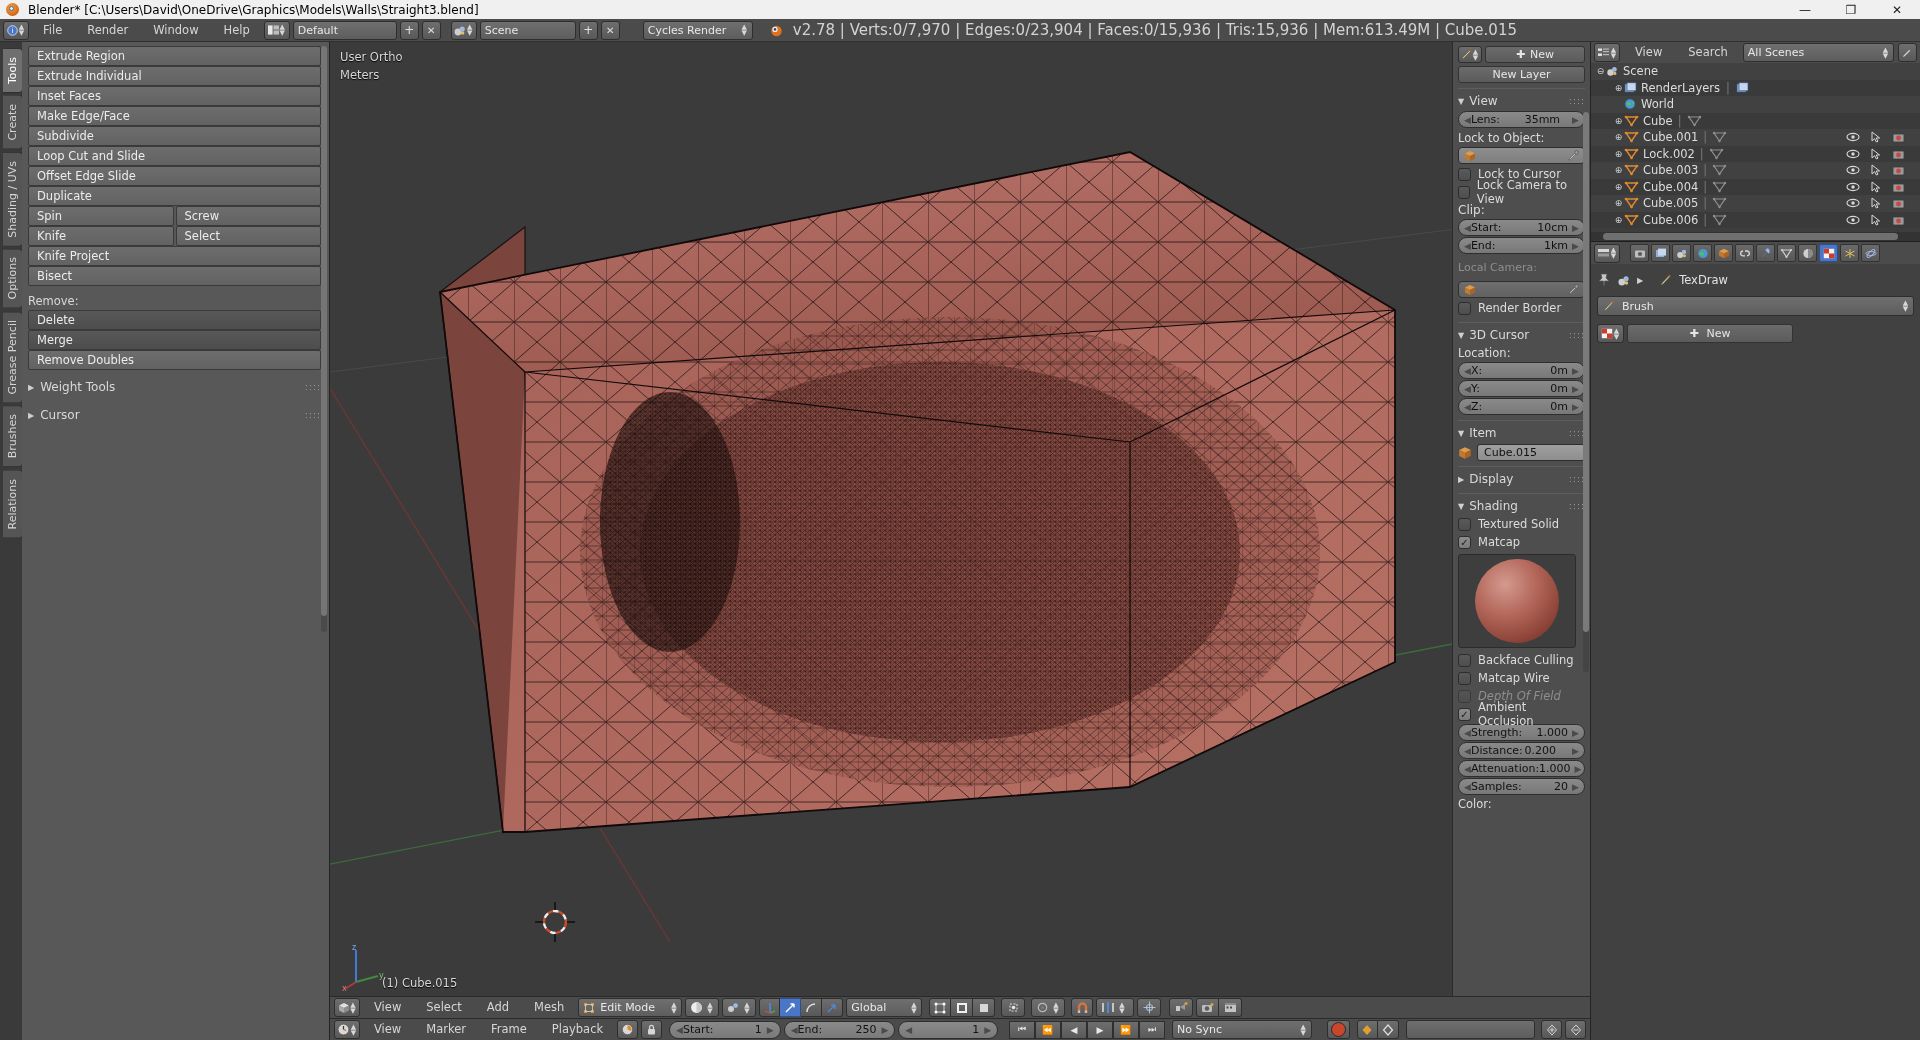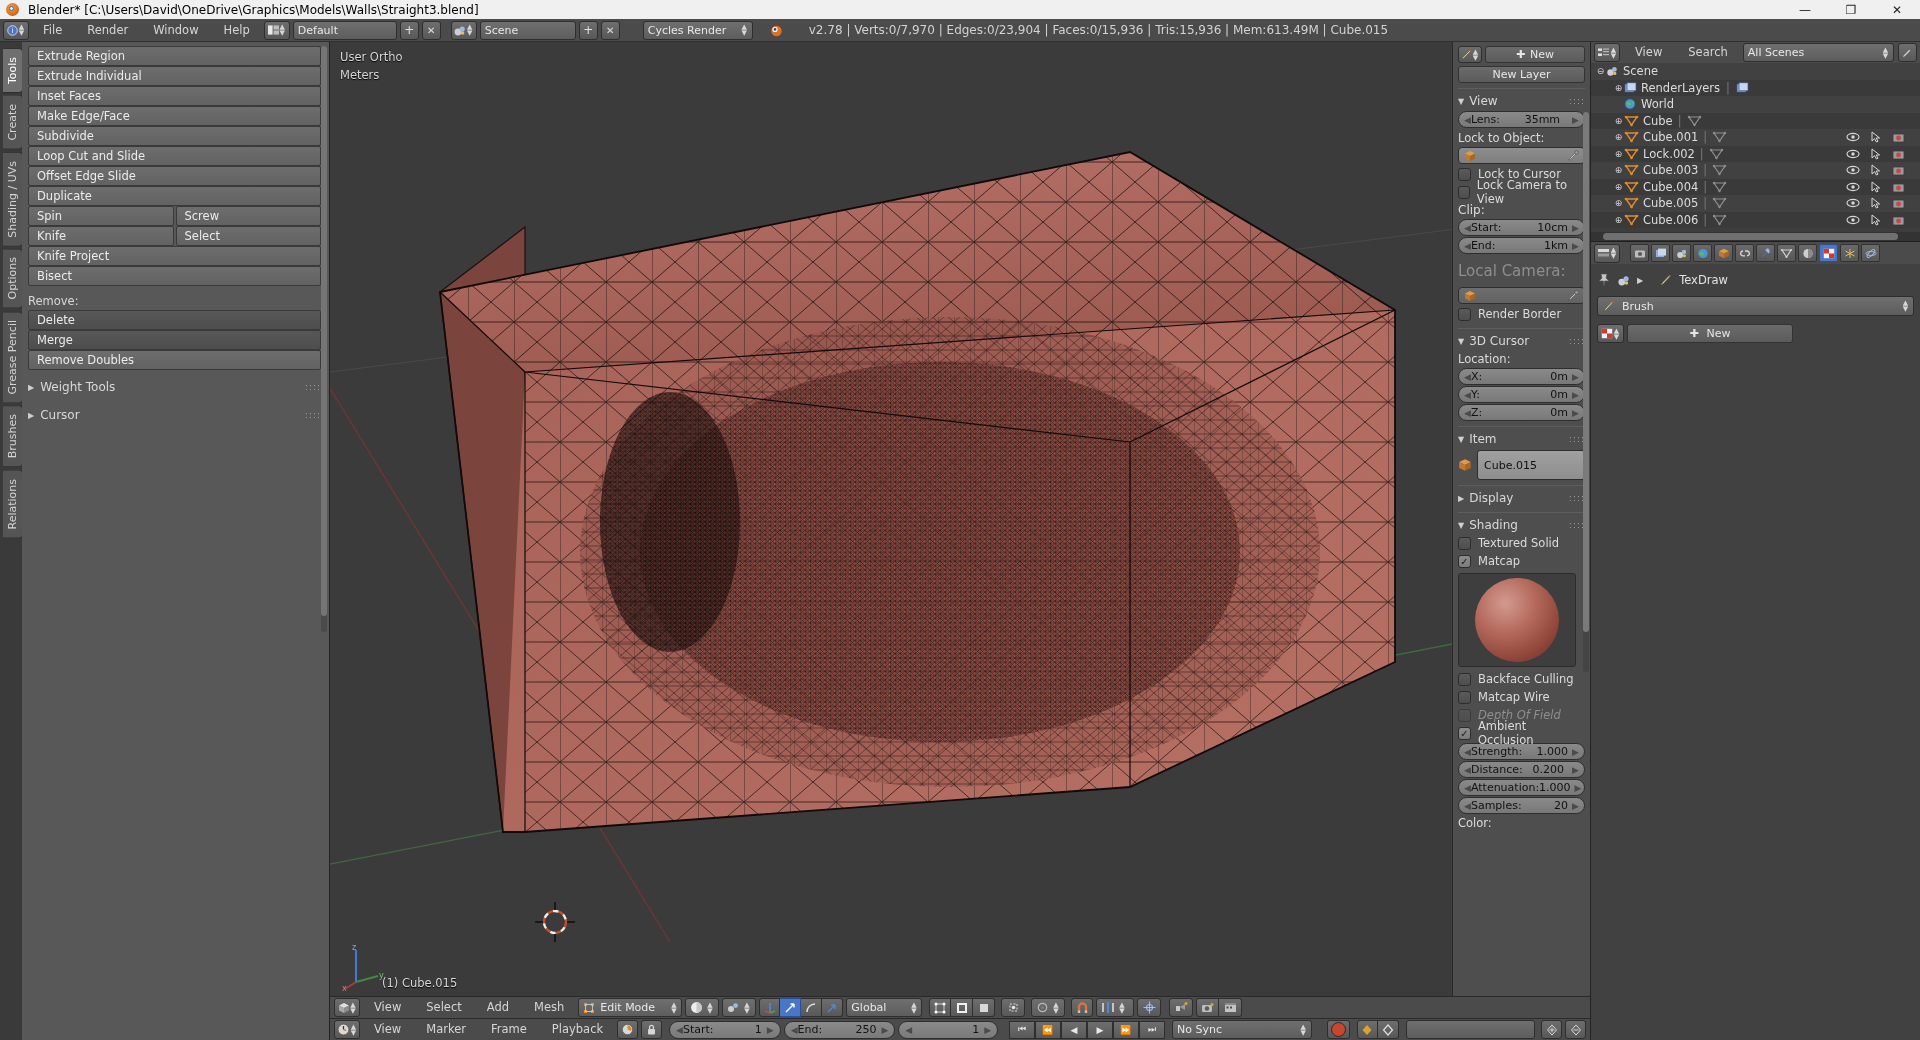--- a/index.html
+++ b/index.html
@@ -54,21 +54,21 @@
   .chkrow { display:flex; align-items:center; gap:7px; height:18px; color:#dcdcdc;
     font-size:11.5px; }
   .chkrow.dim { color:#8e8e8e;font-style:italic; }
 
   
   #app { position:absolute; top:19px; left:0; width:1920px; height:1021px; }
 
   
   #infobar { height:23px; background:#4b4b4b; display:flex; align-items:center;
     padding:0 3px; gap:3px; border-bottom:1px solid #303030; }
-  #infobar .stats { color:#d3d3d3; font-size:12px; margin-left:23px; white-space:nowrap; }
+  #infobar .stats { color:#d3d3d3; font-size:15px; margin-left:7px; white-space:nowrap; }
 
   
   #main { position:absolute; top:23px; left:0; right:0; bottom:0; display:flex; }
 
   
   #leftregion { width:330px; background:#3e3e3e; display:flex; position:relative;
     border-right:1px solid #232323; }
   #tooltabs { width:22px; background:#3a3a3a; padding-top:4px; }
   .vtab { writing-mode:vertical-rl; transform:rotate(180deg); background:#555;
     color:#d5d5d5; font-size:11px; padding:8px 3px; margin:2px 0 2px 3px;
@@ -456,21 +456,21 @@
           <span class="lab">Start:</span>
           <span class="val" style="margin-left:auto;margin-right:4px">10cm</span>
           <span class="ar">▶</span>
         </div>
         <div class="numfield">
           <span class="ar">◀</span>
           <span class="lab">End:</span>
           <span class="val" style="margin-left:auto;margin-right:4px">1km</span>
           <span class="ar">▶</span>
         </div>
-        <div style="color:#8e8e8e;font-size:15px;height:31px;display:flex;align-items:center">Local Camera:</div>
+        <div style="color:#8e8e8e;font-size:11px;height:25px;display:flex;align-items:center">Local Camera:</div>
         <div class="numfield" style="border-radius:4px;background:linear-gradient(#6e6e6e,#626262)">
           <svg width="12" height="12" viewBox="0 0 12 12">
               <path d="M6 1 L11 3.5 L6 6 L1 3.5 Z" fill="#e09b4a"></path>
               <path d="M1 3.5 L6 6 L6 11 L1 8.5 Z" fill="#c07a30"></path>
               <path d="M11 3.5 L6 6 L6 11 L11 8.5 Z" fill="#a86526"></path>
             </svg>
           <span style="flex:1"></span>
           <svg width="11" height="11" viewBox="0 0 12 12">
               <path d="M1 11 L3 10 L9 4 L8 3 L2 9 Z" fill="#cfcfcf" stroke="#444" stroke-width="0.6"></path>
               <circle cx="9.4" cy="2.6" r="2" fill="#9a9a9a" stroke="#444" stroke-width="0.6"></circle>
@@ -512,21 +512,21 @@
           <span class="tri">▼</span>
           <span>Item</span>
           <span class="grip">::::</span>
         </div>
         <div style="display:flex;align-items:center;gap:5px;margin:2px 0">
           <svg width="14" height="14" viewBox="0 0 12 12">
               <path d="M6 1 L11 3.5 L6 6 L1 3.5 Z" fill="#e09b4a"></path>
               <path d="M1 3.5 L6 6 L6 11 L1 8.5 Z" fill="#c07a30"></path>
               <path d="M11 3.5 L6 6 L6 11 L11 8.5 Z" fill="#a86526"></path>
             </svg>
-          <div style="flex:1;background:linear-gradient(#a0a0a0,#8e8e8e);border:1px solid #2e2e2e;border-radius:3px;height:30px;display:flex;align-items:center;padding-left:6px;color:#111;font-size:11px">
+          <div style="flex:1;background:linear-gradient(#a0a0a0,#8e8e8e);border:1px solid #2e2e2e;border-radius:3px;height:17px;display:flex;align-items:center;padding-left:6px;color:#111;font-size:11px">
             <span>Cube.015</span>
           </div>
         </div>
         <div class="sep"></div>
 
         <div class="panelhdr">
           <span class="tri">▶</span>
           <span>Display</span>
           <span class="grip">::::</span>
         </div>
@@ -566,21 +566,21 @@
         </div>
         <div class="numfield">
           <span class="ar">◀</span>
           <span class="lab">Strength:</span>
           <span class="val" style="margin-left:auto;margin-right:4px">1.000</span>
           <span class="ar">▶</span>
         </div>
         <div class="numfield">
           <span class="ar">◀</span>
           <span class="lab">Distance:</span>
-          <span class="val" style="margin-left:auto;margin-right:8px">0.200</span>
+          <span class="val" style="margin-left:auto;margin-right:16px">0.200</span>
           <span class="ar">▶</span>
         </div>
         <div class="numfield">
           <span class="ar">◀</span>
           <span class="lab">Attenuation:</span>
           <span class="val" style="margin-left:auto;margin-right:4px">1.000</span>
           <span class="ar">▶</span>
         </div>
         <div class="numfield">
           <span class="ar">◀</span>

